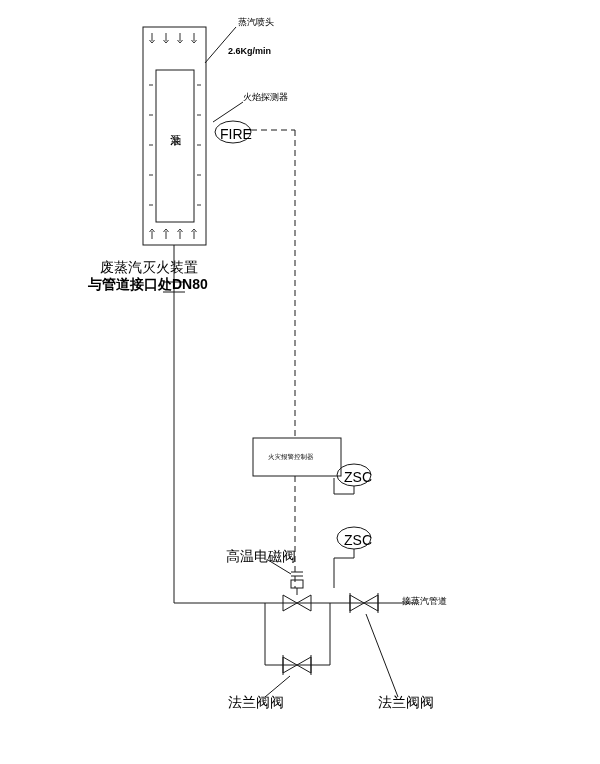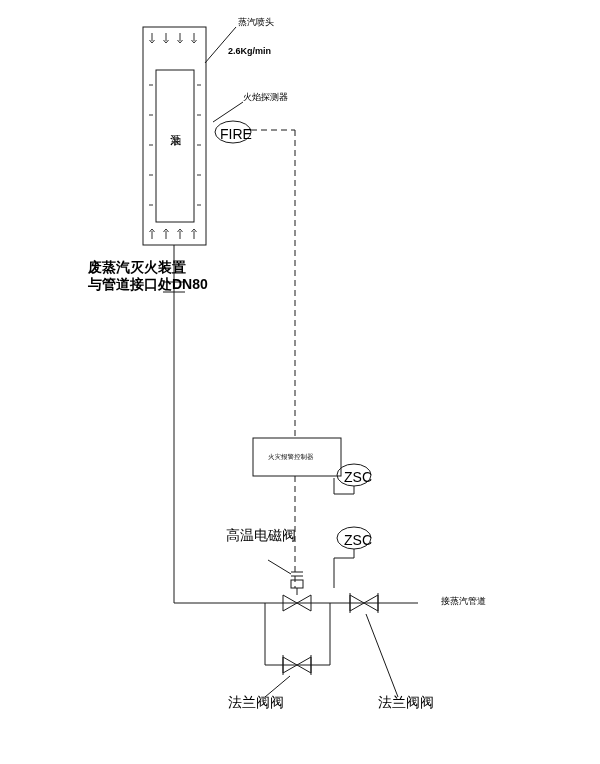--- a/index.html
+++ b/index.html
@@ -175,30 +175,30 @@
   <div class="lbl" style="left:238px; top:17px;">蒸汽喷头</div>
 
   <div class="lbl" style="left:228px; top:46px;font-weight:bold;">2.6Kg/min</div>
 
   <div class="lbl" style="left:243px; top:92px;">火焰探测器</div>
 
   <div class="lbl lbl-sm" style="left:220px; top:126px;">FIRE</div>
 
   <div class="lbl vert" style="left:169px; top:125px; font-size:11px;">油泵</div>
 
-  <div class="lbl lbl-sm" style="left:88px; top:259px;font-weight:bold;">废蒸汽灭火装置</div>
+  <div class="lbl lbl-sm" style="left:100px; top:259px;">废蒸汽灭火装置</div>
   <div class="lbl lbl-sm" style="left:88px; top:276px;font-weight:bold;">与管道接口处DN80</div>
 
   <div class="lbl lbl-tiny" style="left:268px; top:453px;">火灾报警控制器</div>
 
   <div class="lbl lbl-sm" style="left:344px; top:469px;">ZSC</div>
 
   <div class="lbl lbl-sm" style="left:344px; top:532px;">ZSC</div>
 
-  <div class="lbl lbl-sm" style="left:226px; top:528px;font-family:Liberation Serif, serif;">高温电磁阀</div>
-
-  <div class="lbl" style="left:441px; top:596px;">接蒸汽管道</div>
+  <div class="lbl lbl-sm" style="left:226px; top:548px;">高温电磁阀</div>
+
+  <div class="lbl" style="left:402px; top:596px;">接蒸汽管道</div>
 
   <div class="lbl lbl-sm" style="left:228px; top:694px;">法兰阀阀</div>
 
   <div class="lbl lbl-sm" style="left:378px; top:694px;">法兰阀阀</div>
 
 </div>
 
 </body></html>

